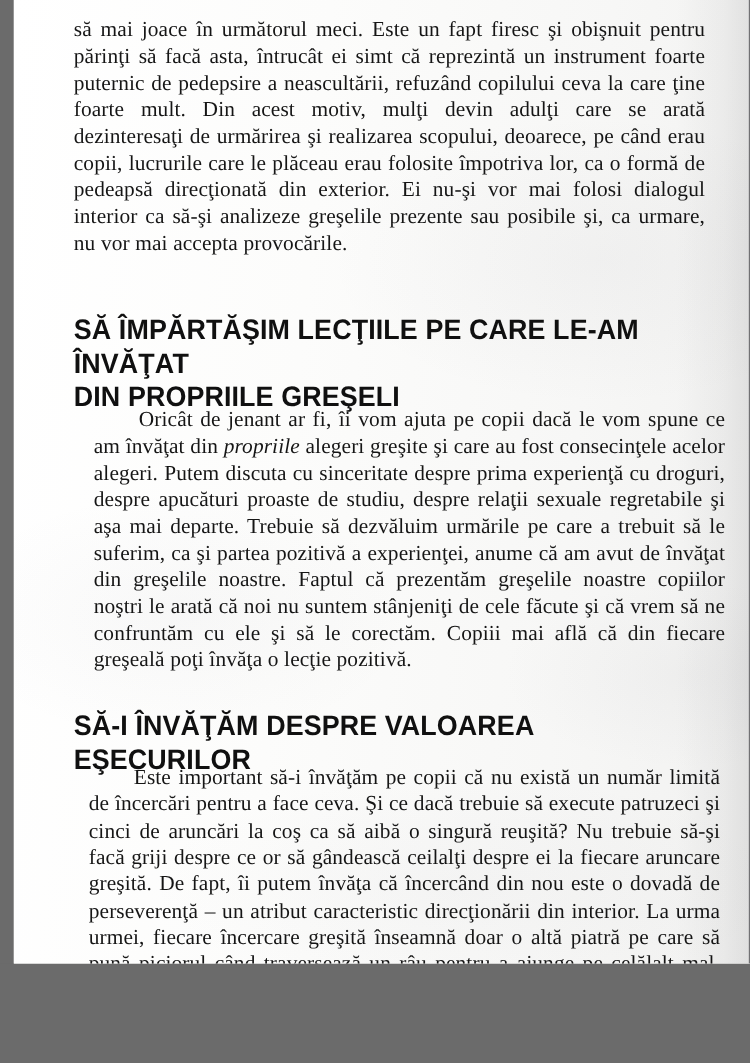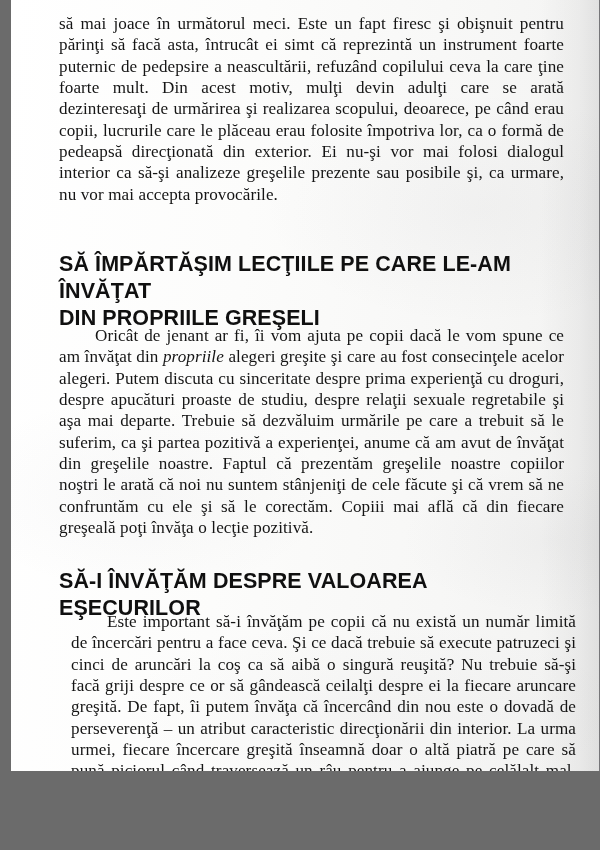--- a/index.html
+++ b/index.html
@@ -106,21 +106,21 @@
   }
   #heading-lectii {
     position: absolute;
     top: 250px;
     left: 0;
     width: 520px;
   }
   #para-lectii {
     position: absolute;
     top: 325px;
-    left: 0;
+    left: 16px;
     width: 505px;
   }
   #heading-esecuri {
     position: absolute;
     top: 567px;
     left: 0;
     width: 520px;
   }
   #para-esecuri {
     position: absolute;

